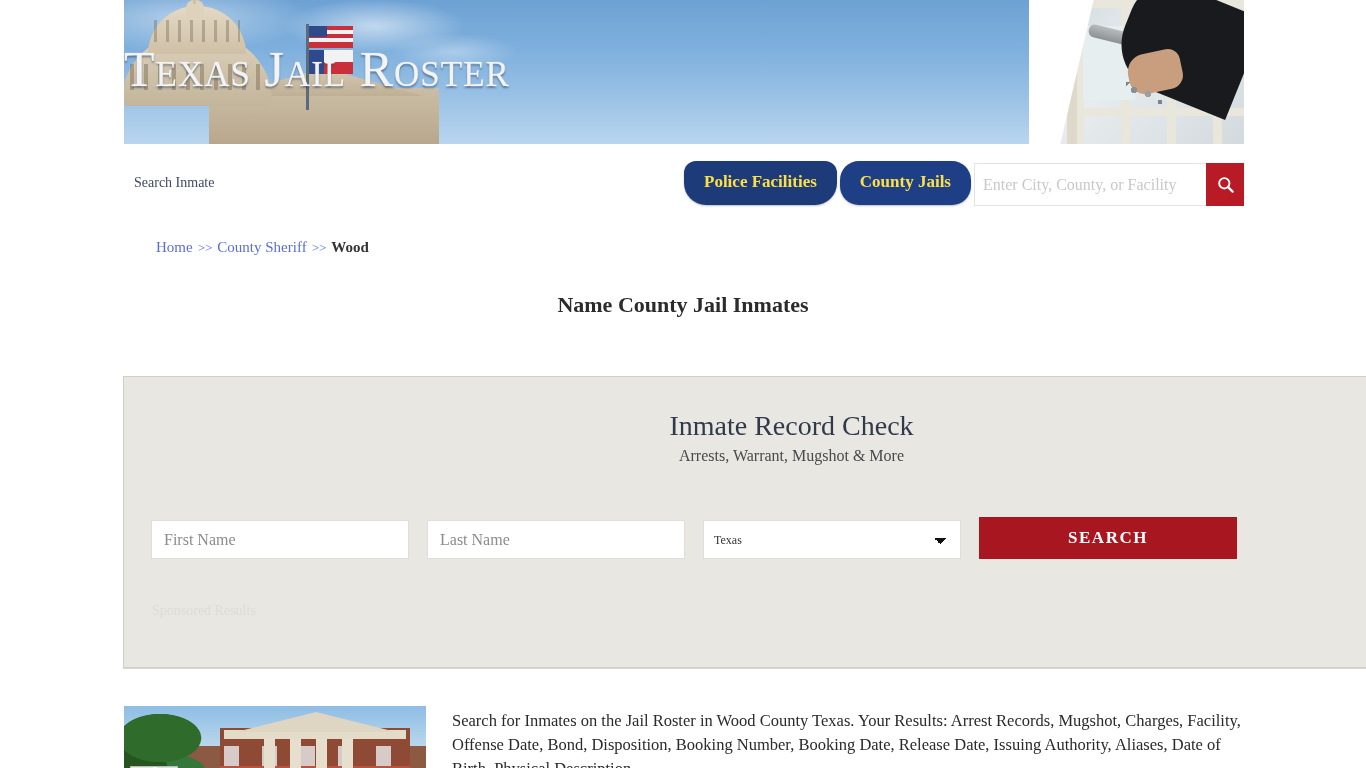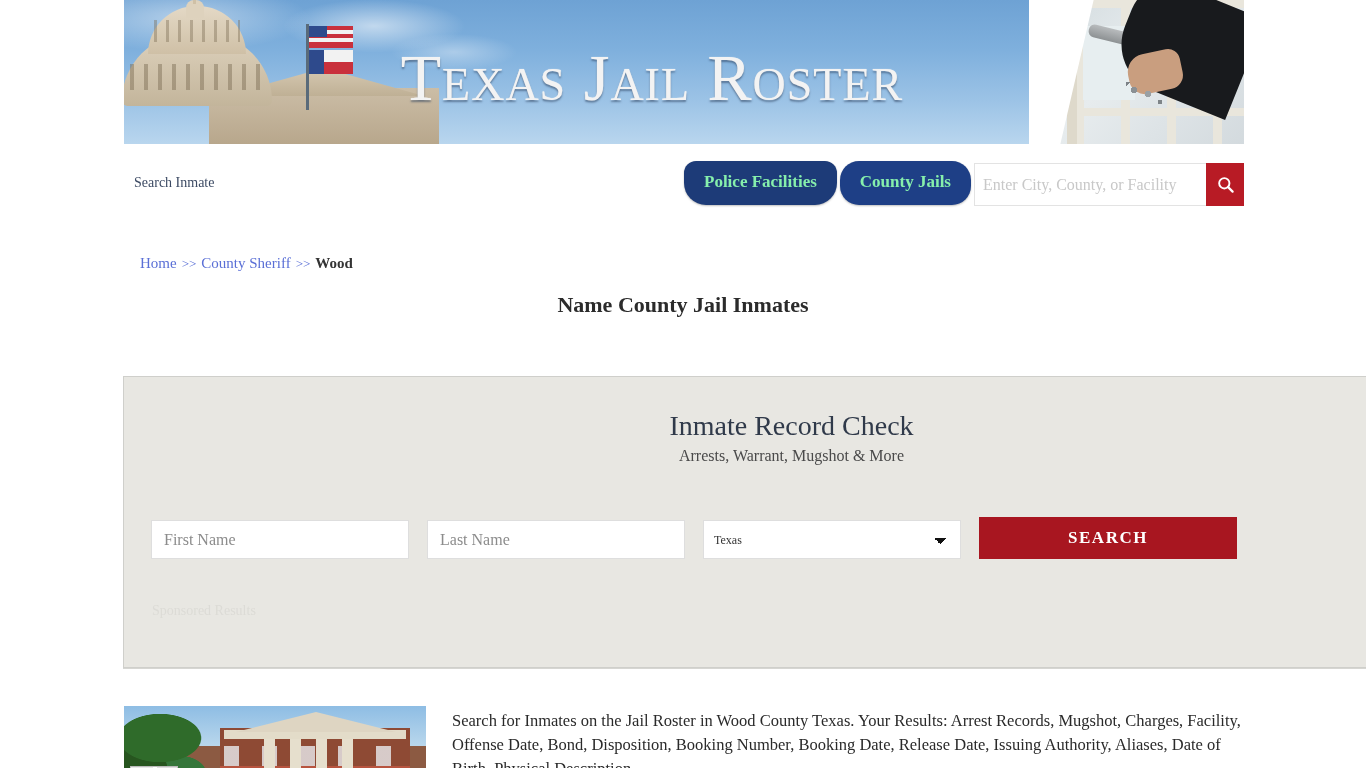--- a/index.html
+++ b/index.html
@@ -102,41 +102,41 @@
       radial-gradient(circle 5px at 22px 12px, #9aa0a4 60%, rgba(0,0,0,0) 61%),
       radial-gradient(circle 4px at 34px 20px, #7e8488 60%, rgba(0,0,0,0) 61%);
   }
   .jail-diag{
     position:absolute; left:-42px; top:0; width:90px; height:144px;
     background:#ffffff; transform: skewX(-13deg);
   }
 
   .banner-title{
     position:absolute; left:0; right:0; top:40px;
-    text-align:center; padding-right:64px;
-    font-family:"Liberation Serif","DejaVu Serif",serif;
-    font-size:66px; letter-spacing:1px;
+    text-align:left; padding-right:64px;
+    font-family:"Liberation Serif","DejaVu Serif",serif;
+    font-size:50px; letter-spacing:1px;
     color:#f3f3f3;
     text-shadow: 0 2px 2px rgba(40,60,90,.55), 0 0 1px rgba(255,255,255,.8);
     font-variant: small-caps;
     white-space:nowrap;
     font-weight:400;
   }
 
   
   .navrow{ position:absolute; left:124px; top:144px; width:1120px; height:82px; }
   .brand{
     position:absolute; left:10px; top:31px;
     font-size:14px; color:#3c4a63;
     font-family:"Liberation Serif","DejaVu Serif",serif;
   }
   .tabs{ position:absolute; left:560px; top:17px; height:42px; }
   .tab{
     display:inline-block; vertical-align:top;
-    background:#1d3b78; color:#86efac;
+    background:#1d3b78; color:#fde047;
     font-size:17px; font-weight:bold;
     padding:11px 20px 13px 20px;
     border-radius:12px 12px 22px 22px;
     border:none; cursor:pointer;
     font-family:"Liberation Serif","DejaVu Serif",serif;
     box-shadow: 0 1px 2px rgba(0,0,0,.25);
   }
   .tab + .tab{ margin-left:3px; }
   .tab.alt{ background:#1e3f86;border-radius:19px; }
 
@@ -149,22 +149,22 @@
   }
   .searchwrap input::placeholder{ color:#c8c8c8; }
   .searchbtn{
     position:absolute; right:0; top:0; width:38px; height:43px;
     background:#b81b25; border:none; cursor:pointer;
     display:flex; align-items:center; justify-content:center;
   }
 
   
   .crumbs{
-    position:absolute; left:140px; top:239px;
-    font-size:15px; color:#333;margin-top:16px;
+    position:absolute; left:156px; top:239px;
+    font-size:15px; color:#333;
   }
   .crumbs a{ color:#5a6fd6; text-decoration:none; }
   .crumbs .sep{ color:#5a6fd6; margin:0 5px; font-size:13px; }
   .crumbs .cur{ color:#333; font-weight:bold; }
 
   
   .h1{
     position:absolute; left:0; right:0; top:292px;
     text-align:center; font-size:22px; font-weight:bold; color:#2b2b2b;
   }

